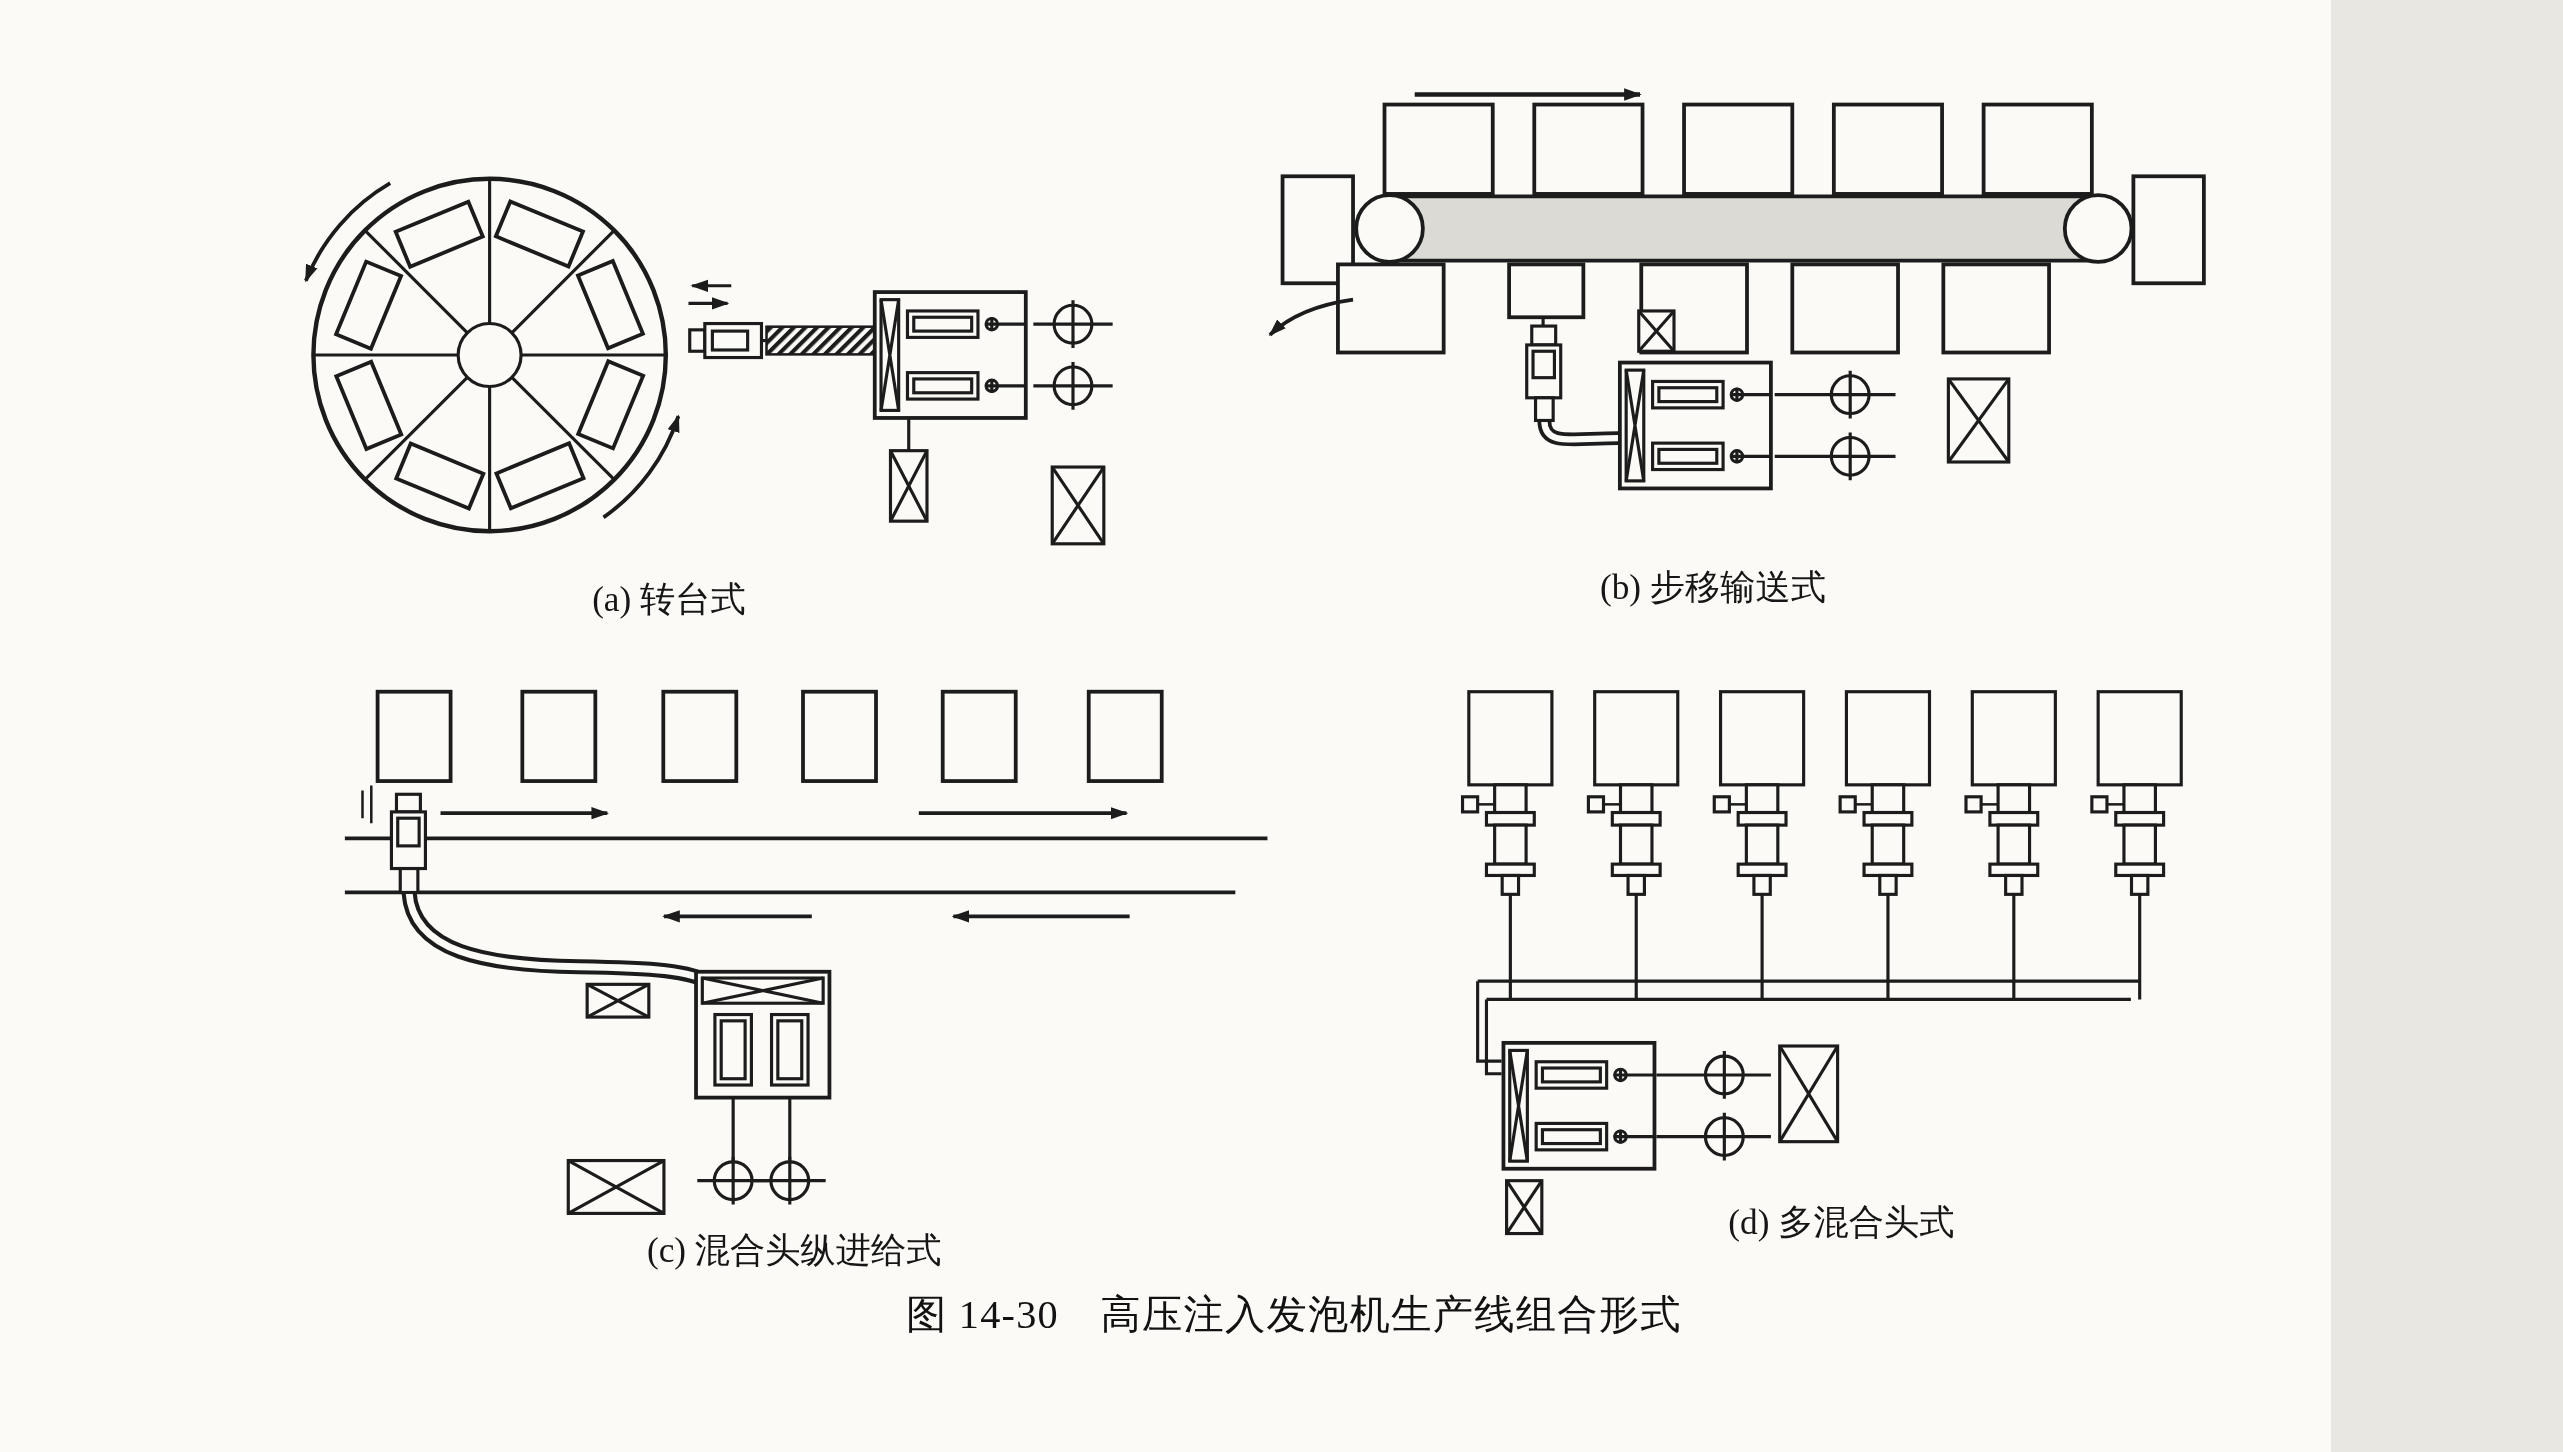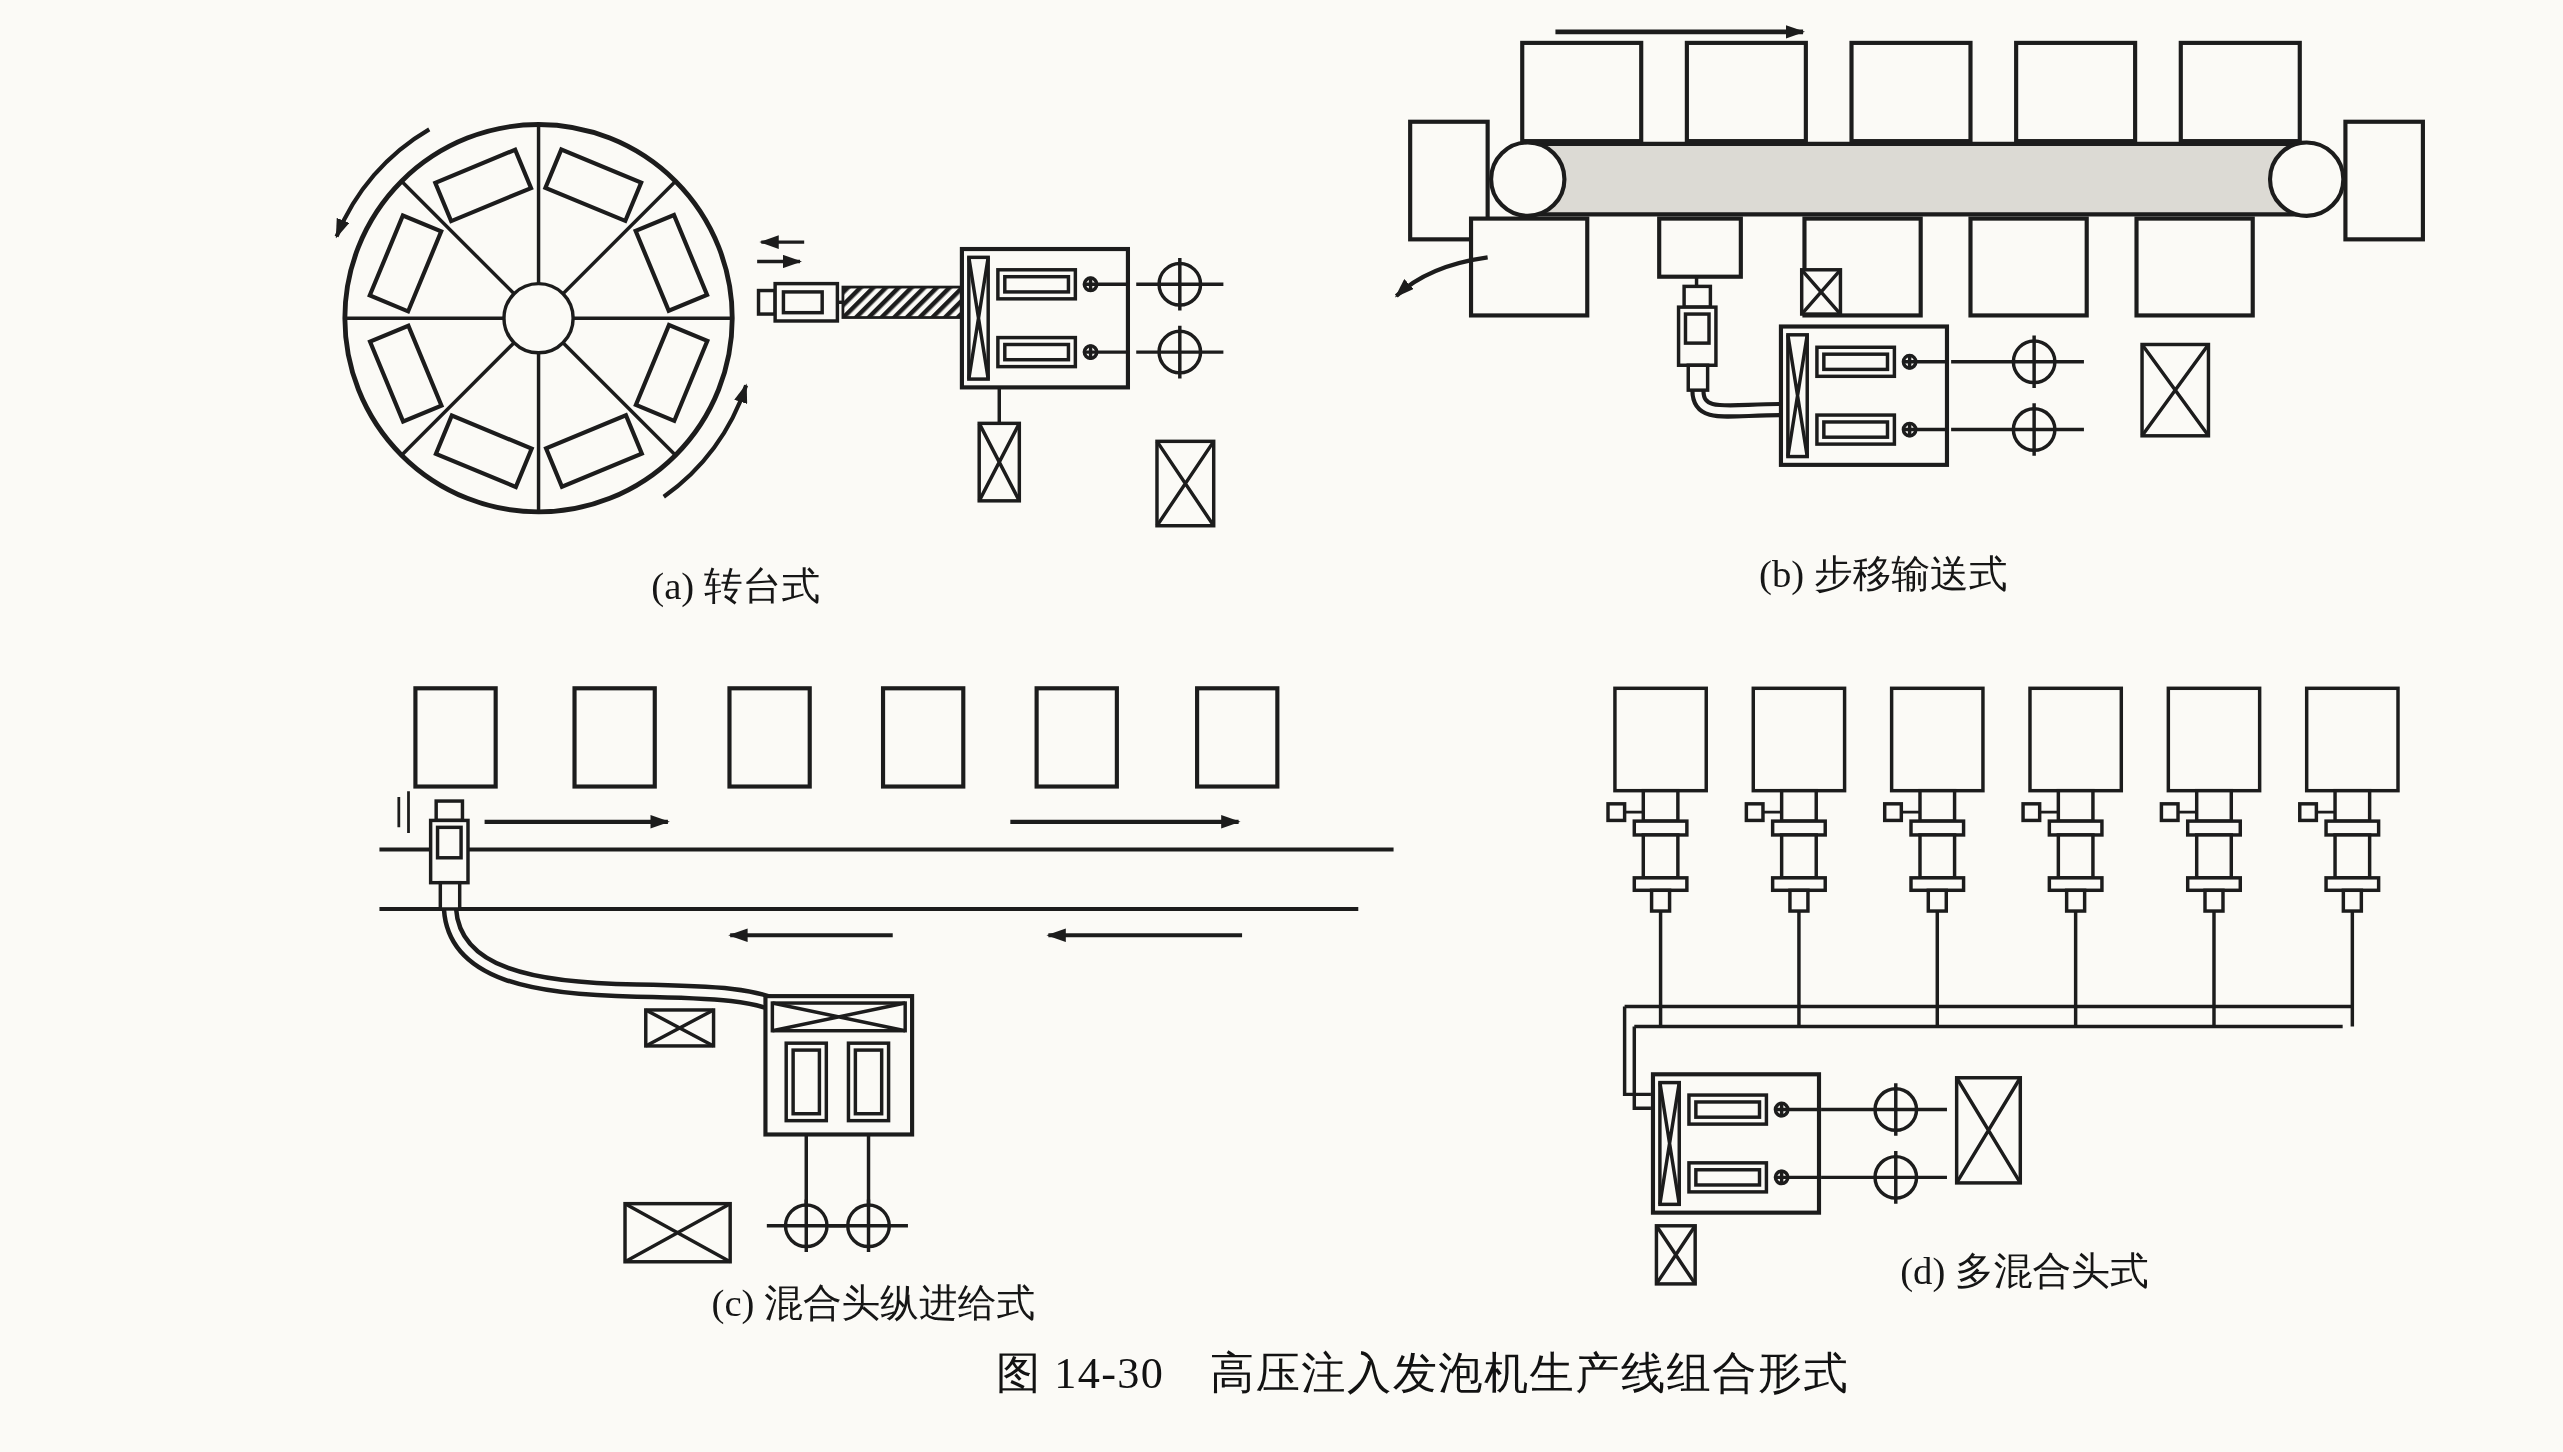--- a/index.html
+++ b/index.html
@@ -1,18 +1,18 @@
 <!DOCTYPE html>
 <html style="font-size:11px"><head>
 <meta charset="utf-8">
 <style>
   html,body{margin:0;padding:0;background:#e9e7e2;}
   .page{
     position:relative;
-    width:2563px;height:1452px;
+    width:2331px;height:1452px;
     background:#fbfaf6;
     overflow:hidden;
     font-family:"Liberation Serif","DejaVu Serif",serif;
   }
   svg{display:block;width:100%;height:100%;}
   .lbl{
     font-family:"Liberation Serif","DejaVu Serif",serif;
     font-size:56px;
     fill:#161616;
     stroke:none;

